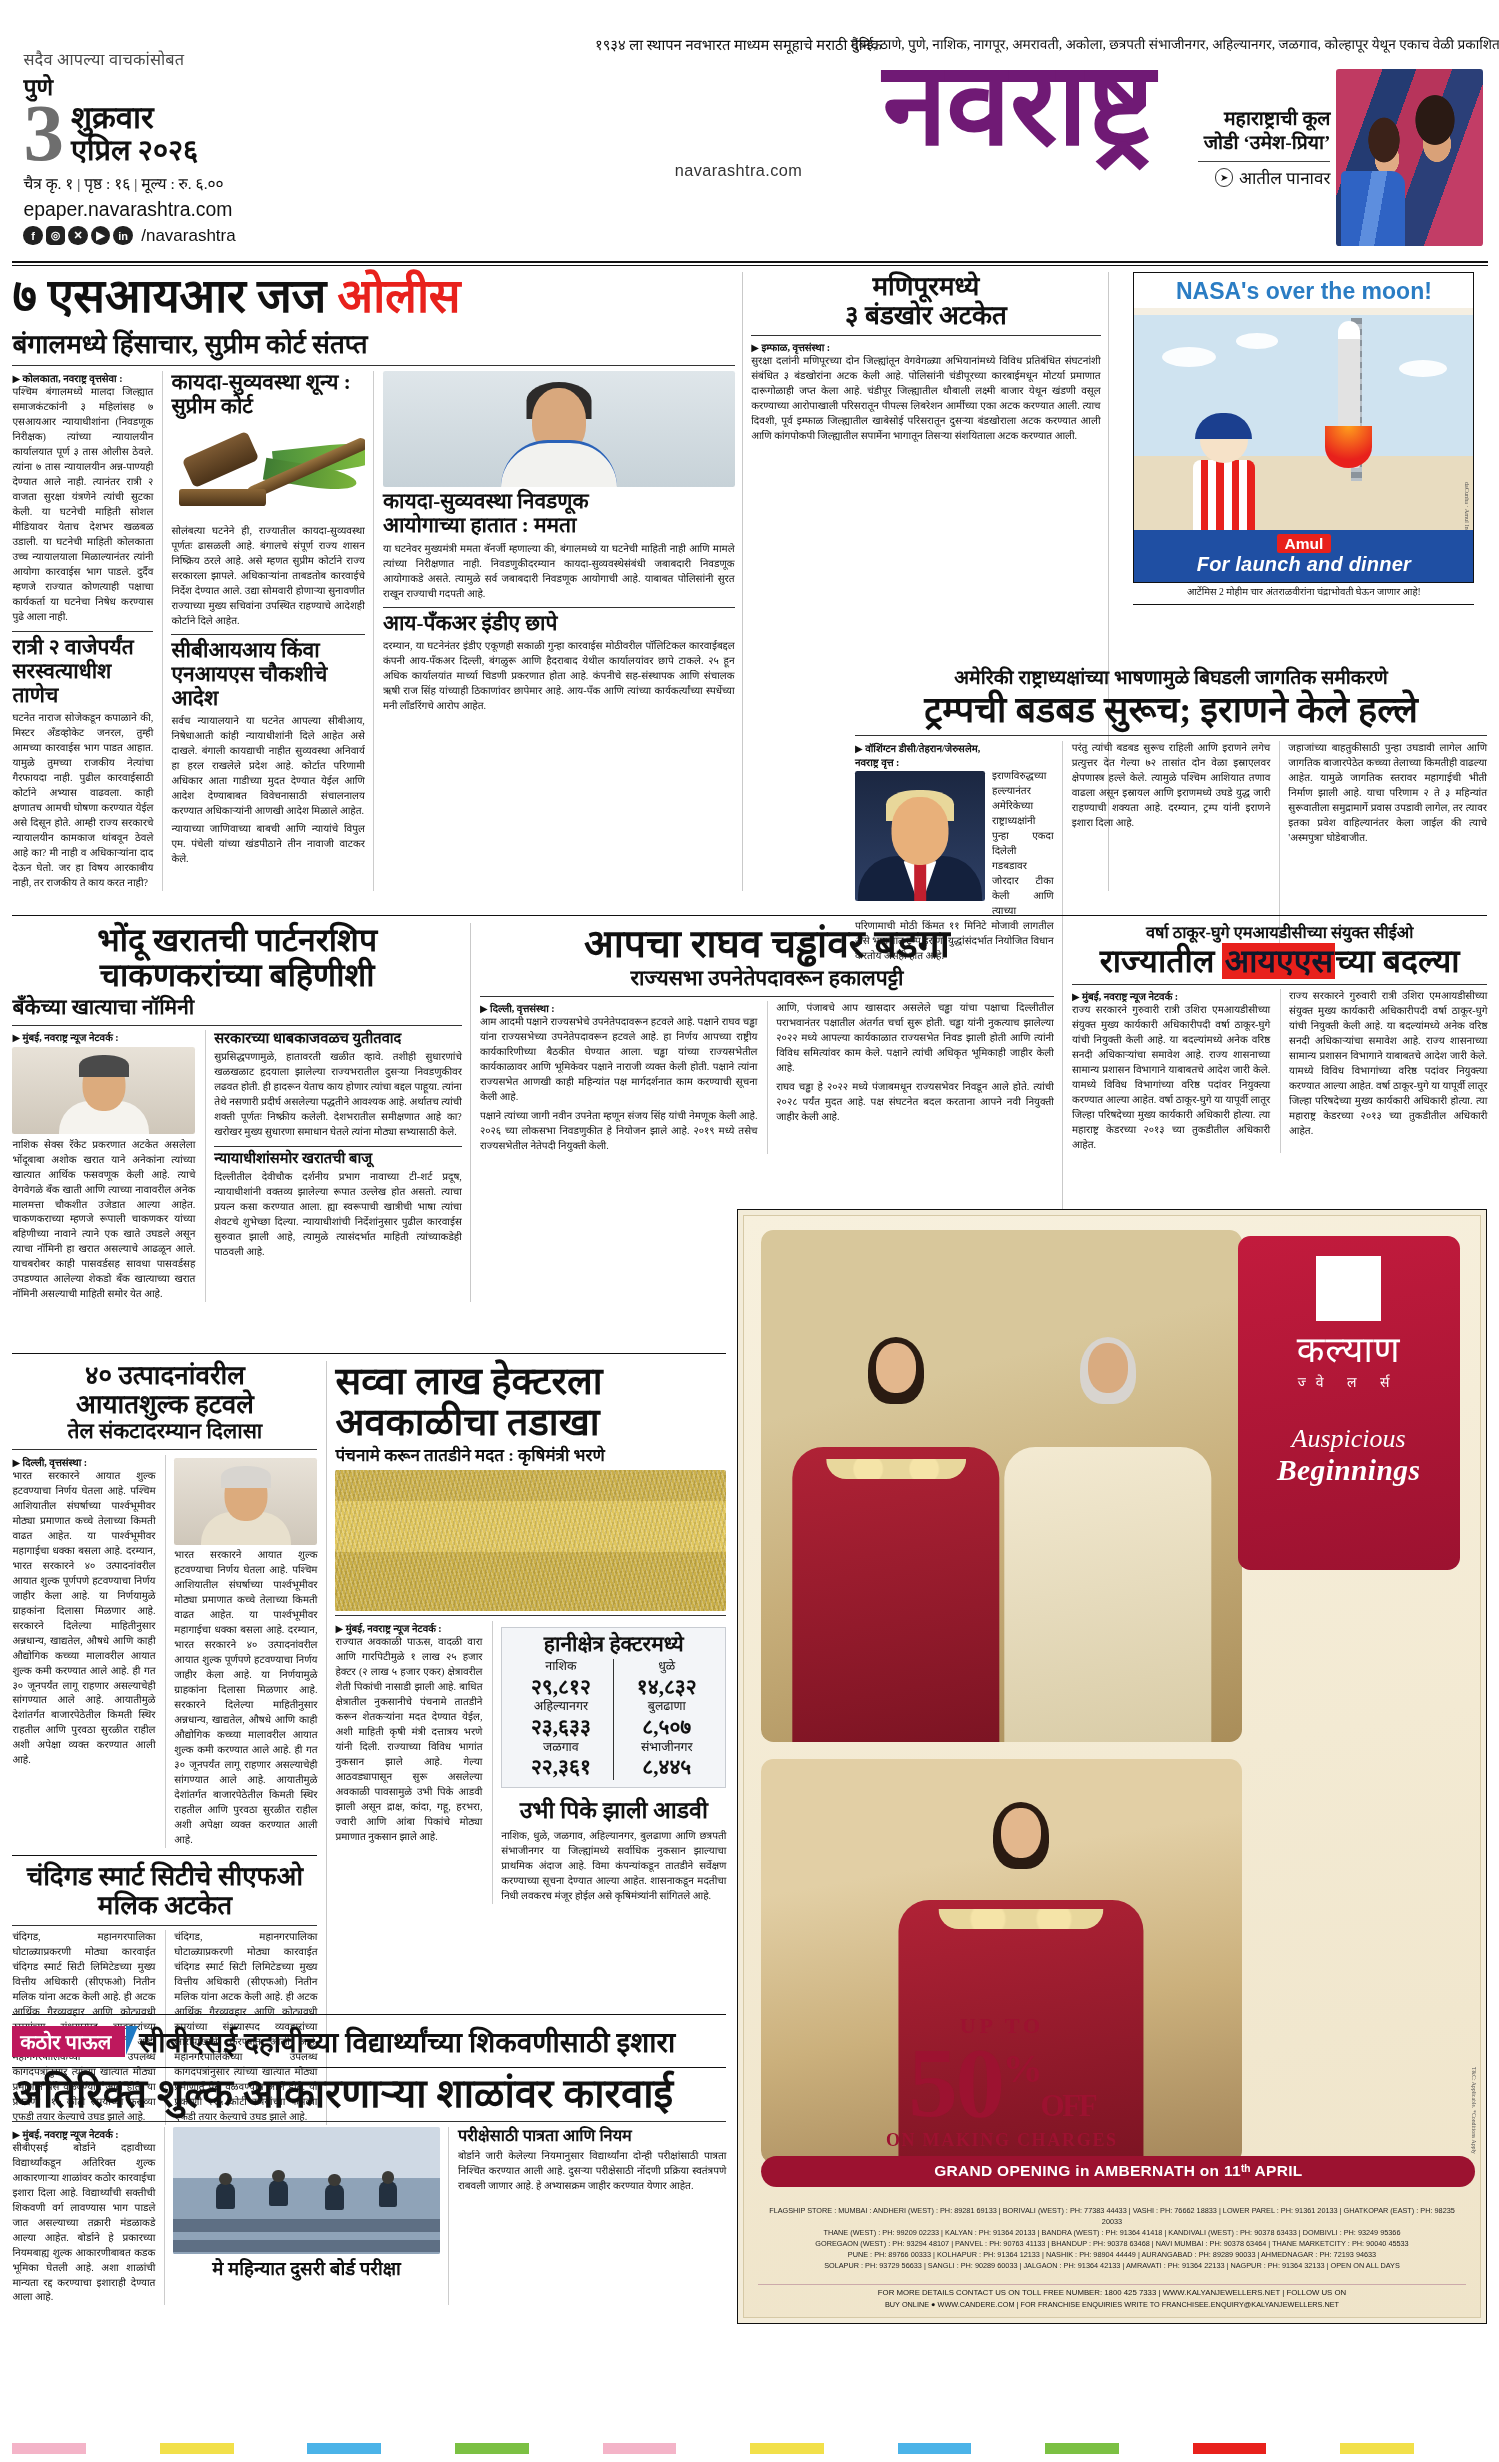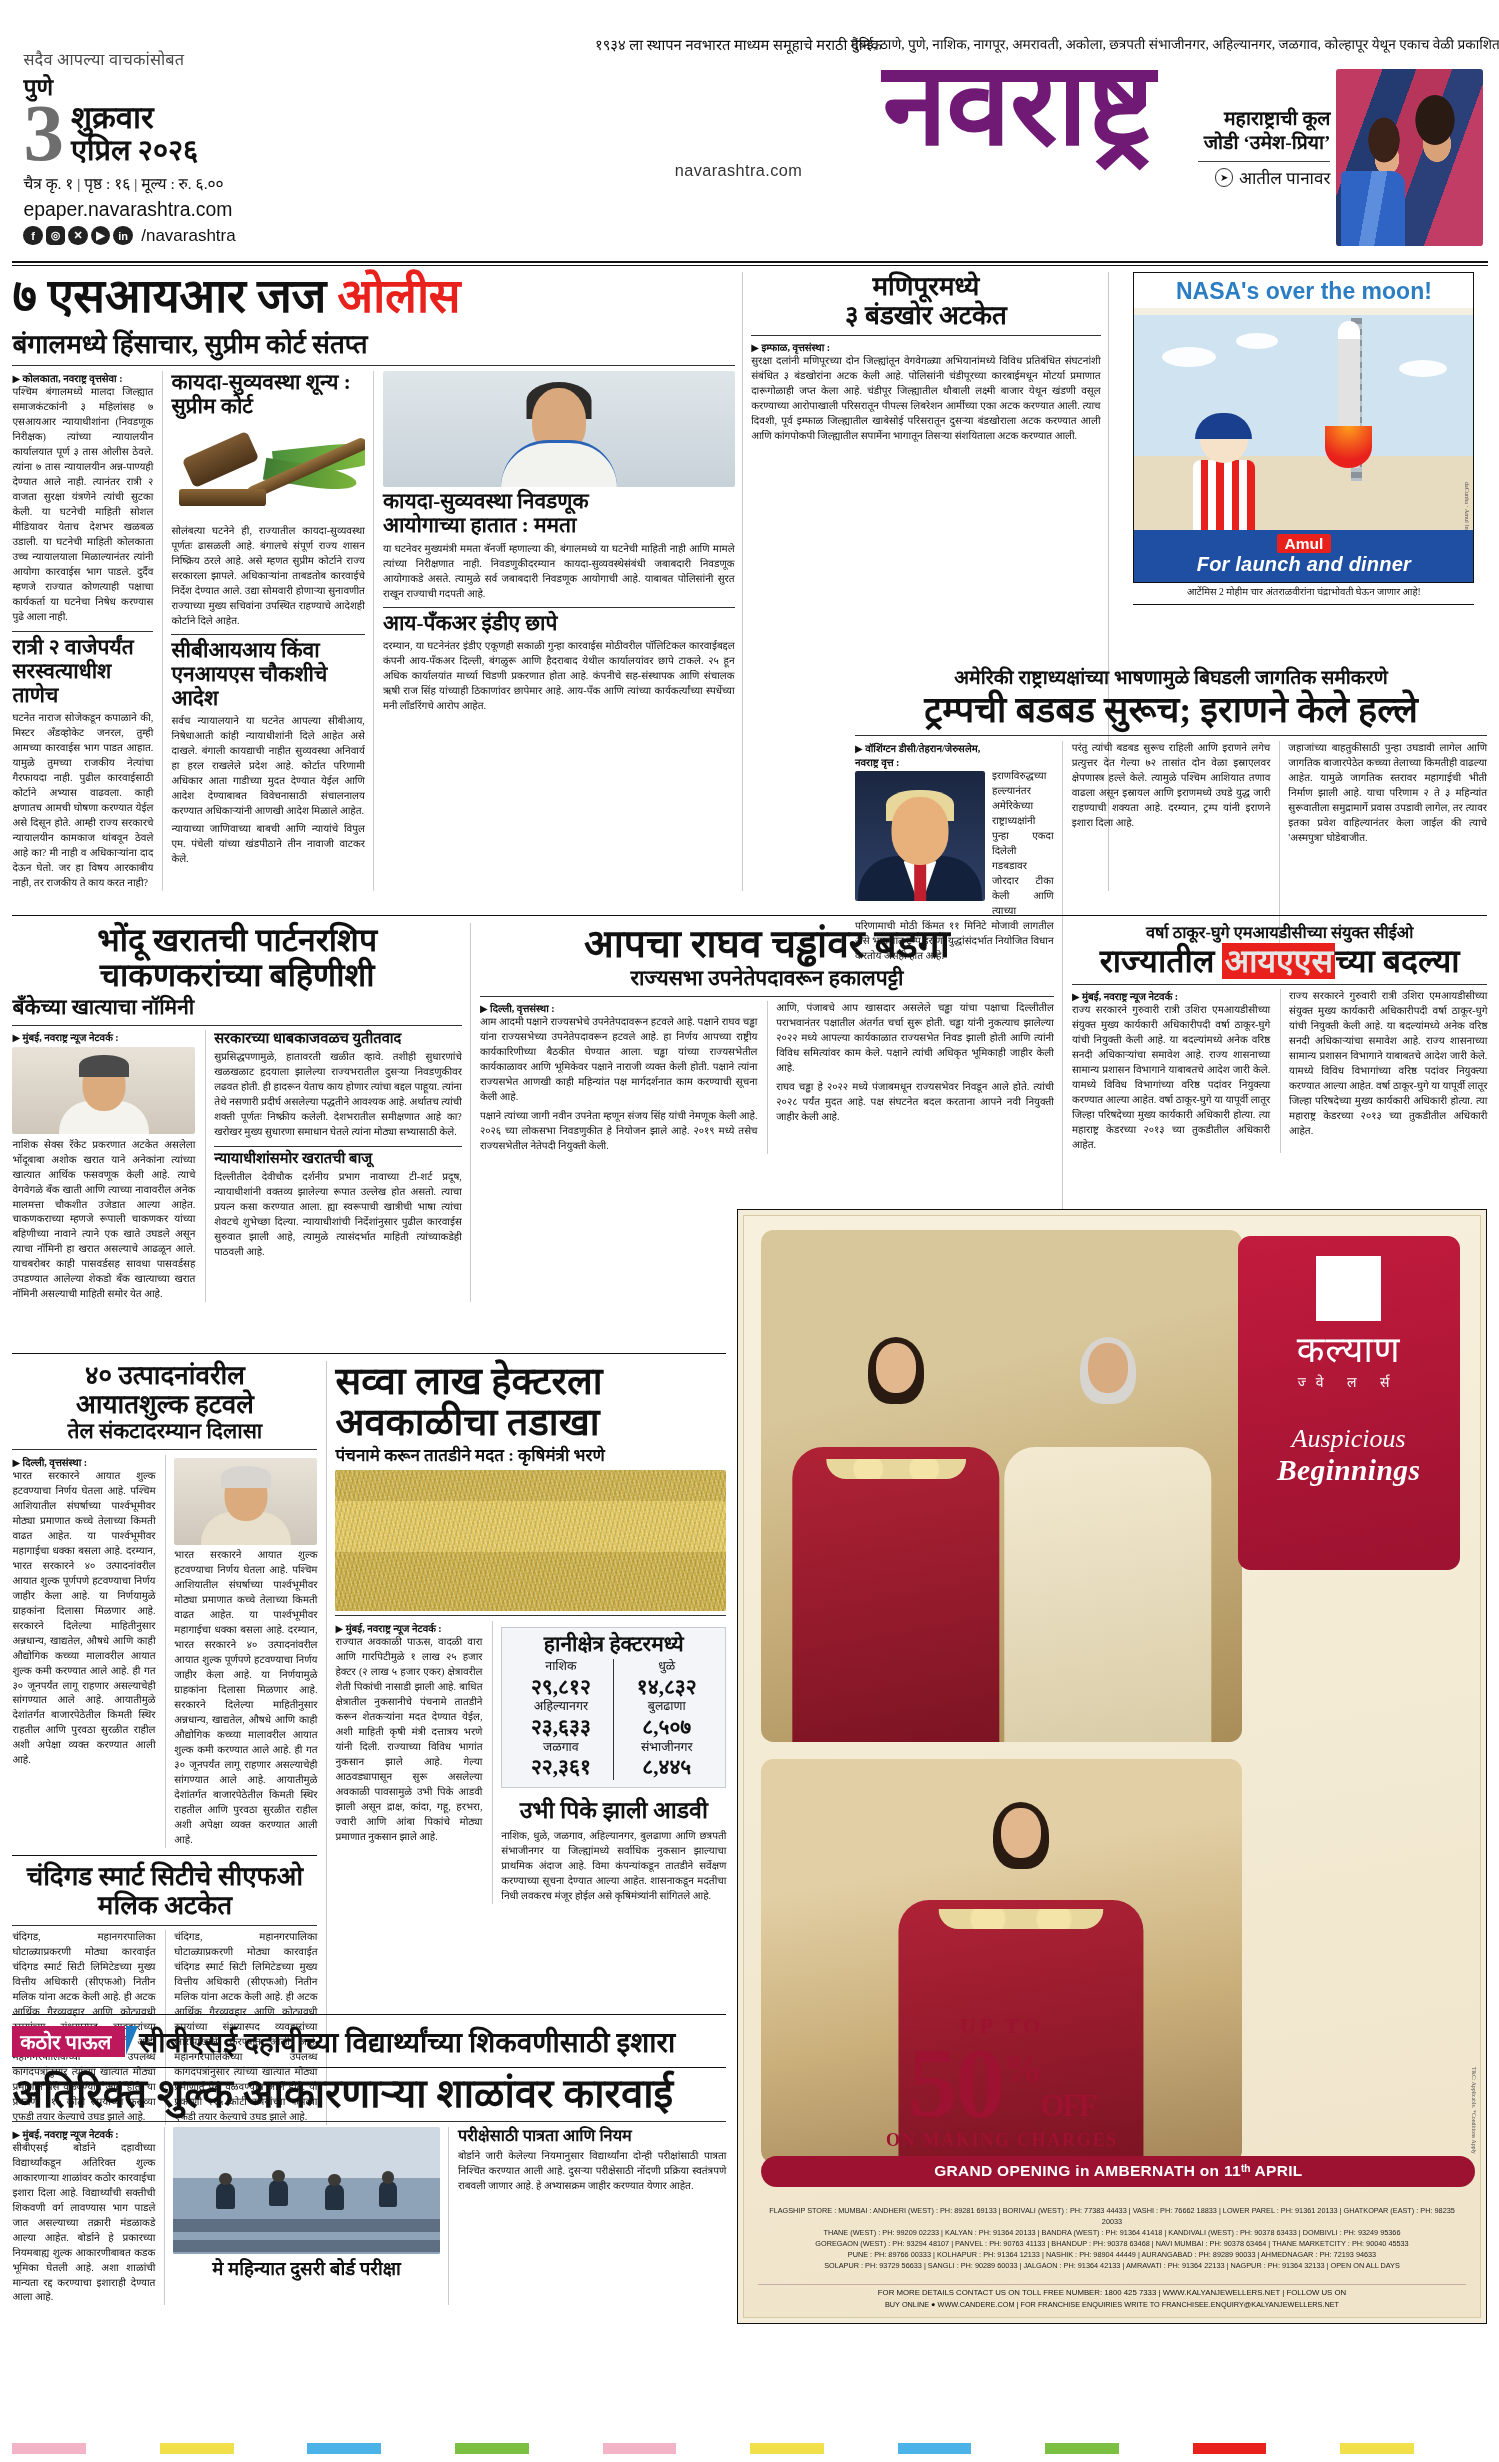--- a/index.html
+++ b/index.html
@@ -486,21 +486,21 @@
           <div class="c sep">
             <div class="body-txt">आणि, पंजाबचे आप खासदार असलेले चड्ढा यांचा पक्षाचा दिल्लीतील पराभवानंतर पक्षातील अंतर्गत चर्चा सुरू होती. चड्ढा यांनी नुकत्याच झालेल्या २०२२ मध्ये आपल्या कार्यकाळात राज्यसभेत निवड झाली होती आणि त्यांनी विविध समित्यांवर काम केले. पक्षाने त्यांची अधिकृत भूमिकाही जाहीर केली आहे.</div>
             <div class="body-txt" style="margin-top:3.9px">राघव चड्ढा हे २०२२ मध्ये पंजाबमधून राज्यसभेवर निवडून आले होते. त्यांची २०२८ पर्यंत मुदत आहे. पक्ष संघटनेत बदल करताना आपने नवी नियुक्ती जाहीर केली आहे.</div>
           </div>
         </div>
       </div>
 
       <div style="width:425px;padding-left:8.5px;border-left:0.8px solid #c9c9c9">
         <div class="kicker" style="text-align:center;font-size:16.3px">वर्षा ठाकूर-घुगे एमआयडीसीच्या संयुक्त सीईओ</div>
         <div class="hl-lg" style="text-align:center;margin-top:1.6px">
-          <span>राज्यातील </span><span style="background:#e8211c;color:#e5e5e5;padding:0 2.3px">आयएएस</span><span>च्या बदल्या</span>
+          <span>राज्यातील </span><span style="background:#e8211c;color:#0f172a;padding:0 2.3px">आयएएस</span><span>च्या बदल्या</span>
         </div>
         <div class="hrule"></div>
         <div class="cols2">
           <div class="c">
             <div class="byline">▶ मुंबई, नवराष्ट्र न्यूज नेटवर्क :</div>
             <div class="body-txt">राज्य सरकारने गुरुवारी रात्री उशिरा एमआयडीसीच्या संयुक्त मुख्य कार्यकारी अधिकारीपदी वर्षा ठाकूर-घुगे यांची नियुक्ती केली आहे. या बदल्यांमध्ये अनेक वरिष्ठ सनदी अधिकाऱ्यांचा समावेश आहे. राज्य शासनाच्या सामान्य प्रशासन विभागाने याबाबतचे आदेश जारी केले. यामध्ये विविध विभागांच्या वरिष्ठ पदांवर नियुक्त्या करण्यात आल्या आहेत. वर्षा ठाकूर-घुगे या यापूर्वी लातूर जिल्हा परिषदेच्या मुख्य कार्यकारी अधिकारी होत्या. त्या महाराष्ट्र केडरच्या २०१३ च्या तुकडीतील अधिकारी आहेत.</div>
           </div>
           <div class="c sep">
             <div class="body-txt">राज्य सरकारने गुरुवारी रात्री उशिरा एमआयडीसीच्या संयुक्त मुख्य कार्यकारी अधिकारीपदी वर्षा ठाकूर-घुगे यांची नियुक्ती केली आहे. या बदल्यांमध्ये अनेक वरिष्ठ सनदी अधिकाऱ्यांचा समावेश आहे. राज्य शासनाच्या सामान्य प्रशासन विभागाने याबाबतचे आदेश जारी केले. यामध्ये विविध विभागांच्या वरिष्ठ पदांवर नियुक्त्या करण्यात आल्या आहेत. वर्षा ठाकूर-घुगे या यापूर्वी लातूर जिल्हा परिषदेच्या मुख्य कार्यकारी अधिकारी होत्या. त्या महाराष्ट्र केडरच्या २०१३ च्या तुकडीतील अधिकारी आहेत.</div>
           </div>

